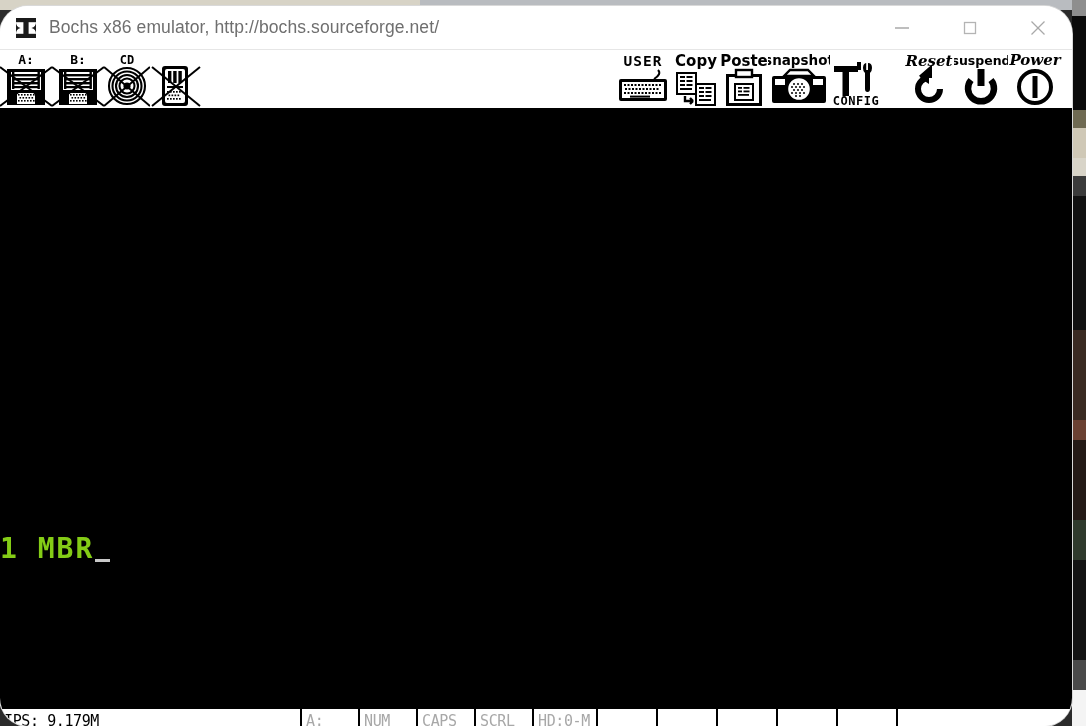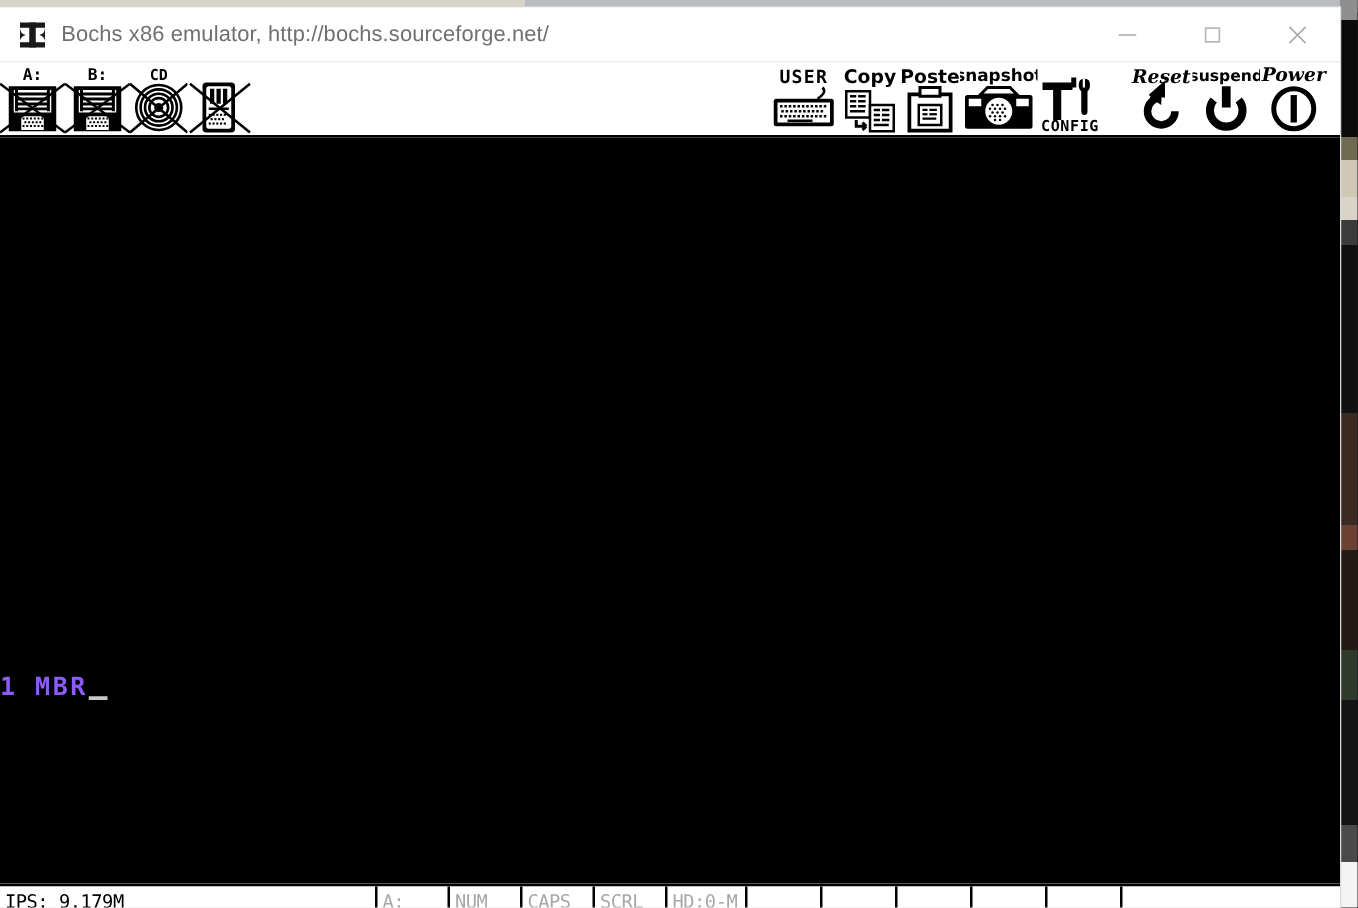--- a/index.html
+++ b/index.html
@@ -56,20 +56,21 @@
   
   .window {
     position: absolute;
     top: 6px;
     left: 0;
     width: 1072px;
     height: 720px;
     background: #ffffff;
     box-shadow: 0 0 0 1px #d9d9d9;
     overflow: hidden;
+    border-radius: 28px;
   }
 
   
   .titlebar {
     position: relative;
     height: 43px;
     background: #ffffff;
     display: flex;
     align-items: center;
     border-bottom: 1px solid #e6e6e6;
@@ -141,23 +142,23 @@
   .screen {
     position: relative;
     height: 597px;
     background: #000000;
     overflow: hidden;
   }
   .screen-line {
     position: absolute;
     left: 0;
     top: 425px;
-    color: #8b5cf6;
+    color: #84cc16;
     font-family: "DejaVu Sans Mono", "Liberation Mono", monospace;
-    font-size: 20px;
+    font-size: 28px;
     font-weight: bold;
     letter-spacing: 2px;
     white-space: pre;
     line-height: 28px;
   }
   .screen-cursor {
     display: inline-block;
     width: 15px;
     height: 3px;
     background: #c8c8c8;

